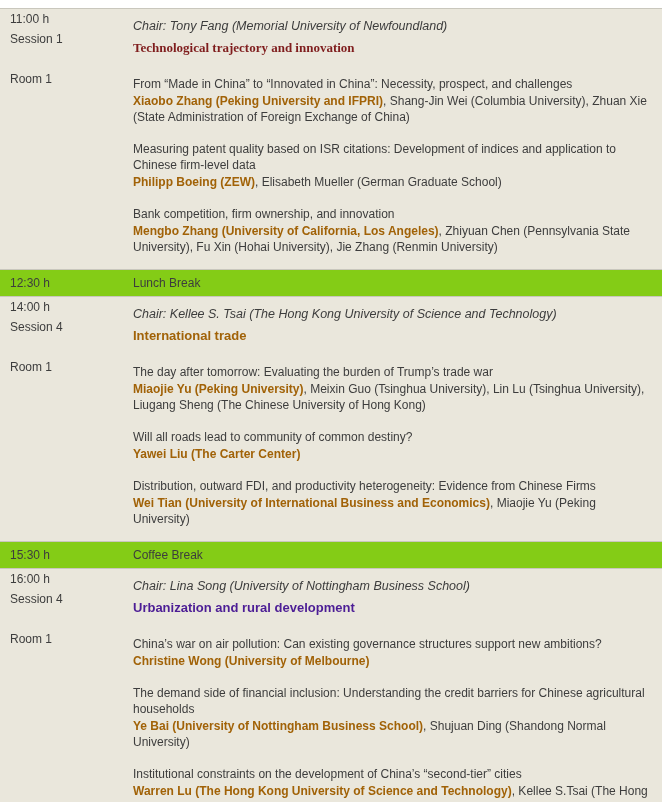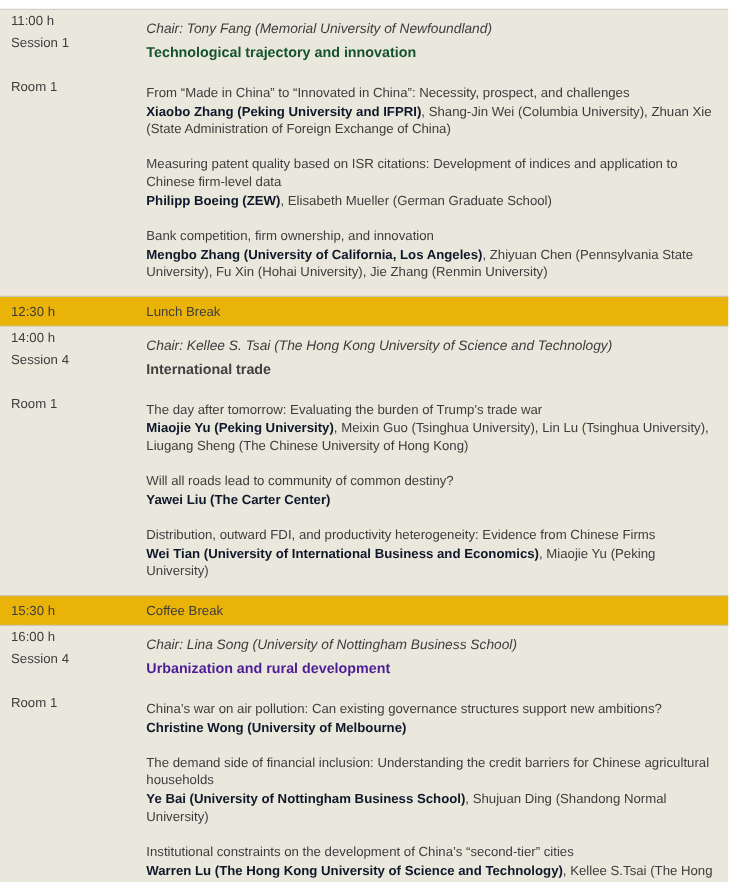--- a/index.html
+++ b/index.html
@@ -17,21 +17,21 @@
     overflow: hidden;
     background: #ffffff;
   }
   .schedule {
     border-top: 1px solid #c9c7bd;
     border-bottom: 1px solid #c9c7bd;
   }
   .row { display: flex; }
   .row.session { background: #eae7dc; }
   .row.break {
-    background: #eab308;
+    background: #84cc16;
     border-top: 1px solid #c9c7bd;
     border-bottom: 1px solid #c9c7bd;
     min-height: 26px;
     align-items: center;
   }
   .row.session:first-child { border-top: none; }
   .left {
     flex: 0 0 133px;
     width: 133px;
     box-sizing: border-box;
@@ -61,39 +61,39 @@
     line-height: 18px;
     margin-bottom: 19px;
   }
   .paper {
     font-size: 12px;
     line-height: 16px;
     margin-bottom: 16px;
   }
   .paper:last-child { margin-bottom: 2px; }
   .paper .title { margin-bottom: 1px; }
-  .paper .authors b { color: #0f172a; }
+  .paper .authors b { color: #a16207; }
   .break-label { font-size: 12px; line-height: 16px; }
 </style>
 </head>
 <body>
 
 <div class="page">
   <div class="schedule" id="schedule">
   <div class="row session">
     <div class="left">
       <div class="meta-group">
         <div class="time">11:00 h</div>
         <div class="session-name">Session 1</div>
         <div class="room">Room 1</div>
       </div>
     </div>
     <div class="right">
       <div class="chair">Chair: Tony Fang (Memorial University of Newfoundland)</div>
-      <div class="topic" style="color: #14532d;">Technological trajectory and innovation</div>
+      <div class="topic" style="color: #7f1d1d; font-family: Liberation Serif, serif;">Technological trajectory and innovation</div>
       <div class="papers">
   <div class="paper">
     <div class="title">From “Made in China” to “Innovated in China”: Necessity, prospect, and challenges</div>
     <div class="authors"><b>Xiaobo Zhang (Peking University and IFPRI)</b><span>, Shang-Jin Wei (Columbia University), Zhuan Xie (State Administration of Foreign Exchange of China)</span></div>
   </div>
 
   <div class="paper">
     <div class="title">Measuring patent quality based on ISR citations: Development of indices and application to Chinese firm-level data</div>
     <div class="authors"><b>Philipp Boeing (ZEW)</b><span>, Elisabeth Mueller (German Graduate School)</span></div>
   </div>
@@ -120,21 +120,21 @@
   <div class="row session">
     <div class="left">
       <div class="meta-group">
         <div class="time">14:00 h</div>
         <div class="session-name">Session 4</div>
         <div class="room">Room 1</div>
       </div>
     </div>
     <div class="right">
       <div class="chair">Chair: Kellee S. Tsai (The Hong Kong University of Science and Technology)</div>
-      <div class="topic" style="color: #404040;">International trade</div>
+      <div class="topic" style="color: #a16207;">International trade</div>
       <div class="papers">
   <div class="paper">
     <div class="title">The day after tomorrow: Evaluating the burden of Trump’s trade war</div>
     <div class="authors"><b>Miaojie Yu (Peking University)</b><span>, Meixin Guo (Tsinghua University), Lin Lu (Tsinghua University), Liugang Sheng (The Chinese University of Hong Kong)</span></div>
   </div>
 
   <div class="paper">
     <div class="title">Will all roads lead to community of common destiny?</div>
     <div class="authors"><b>Yawei Liu (The Carter Center)</b><span></span></div>
   </div>

